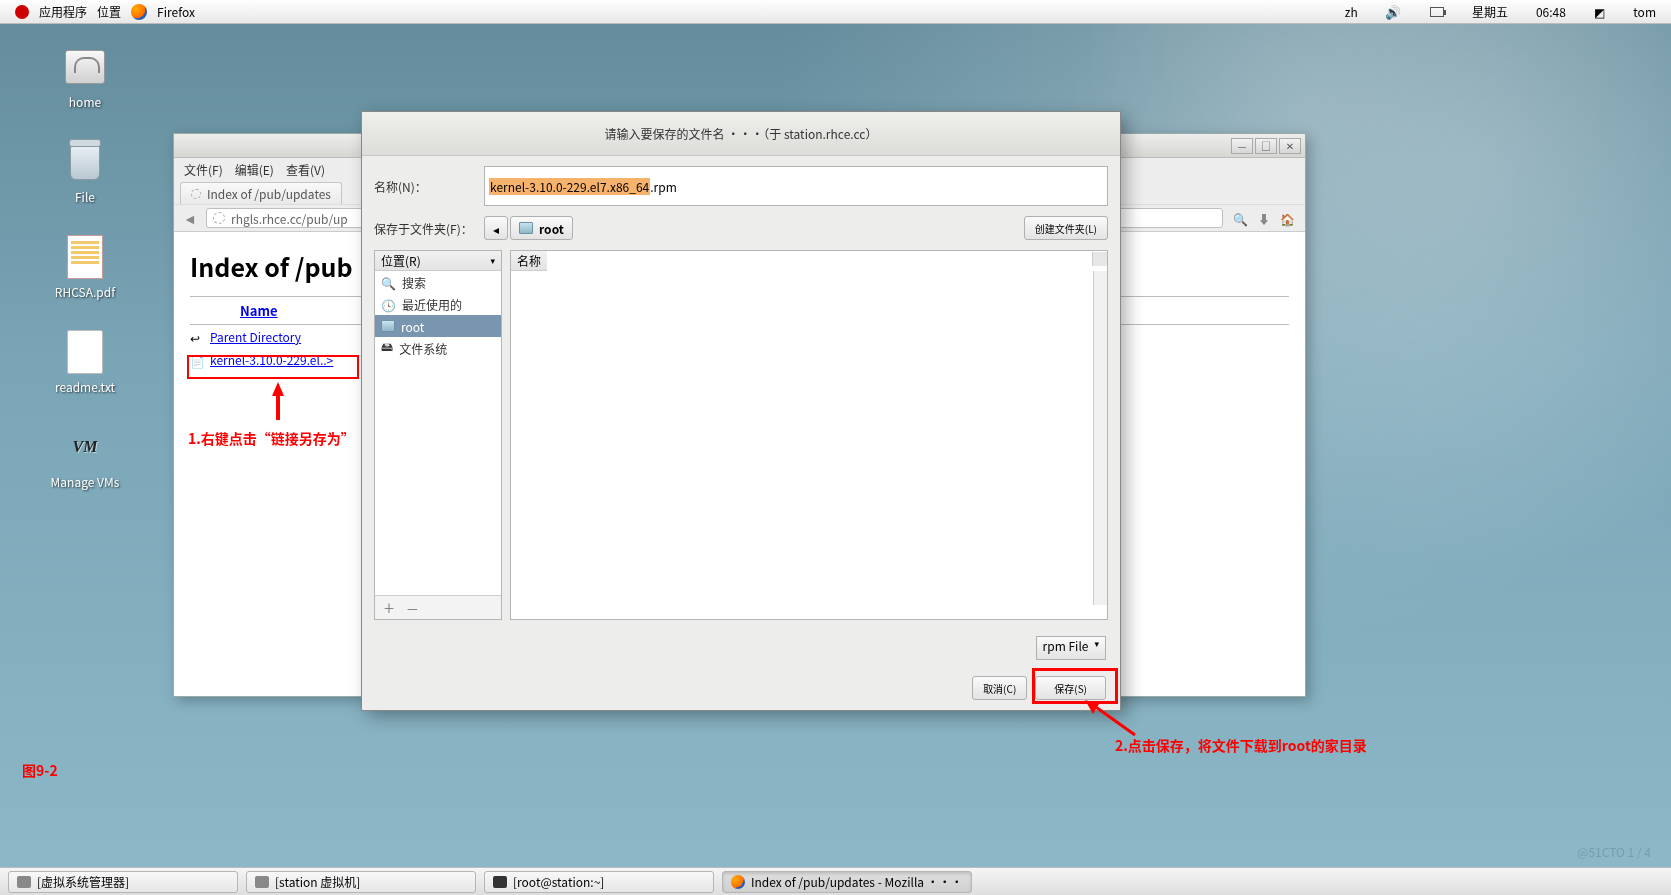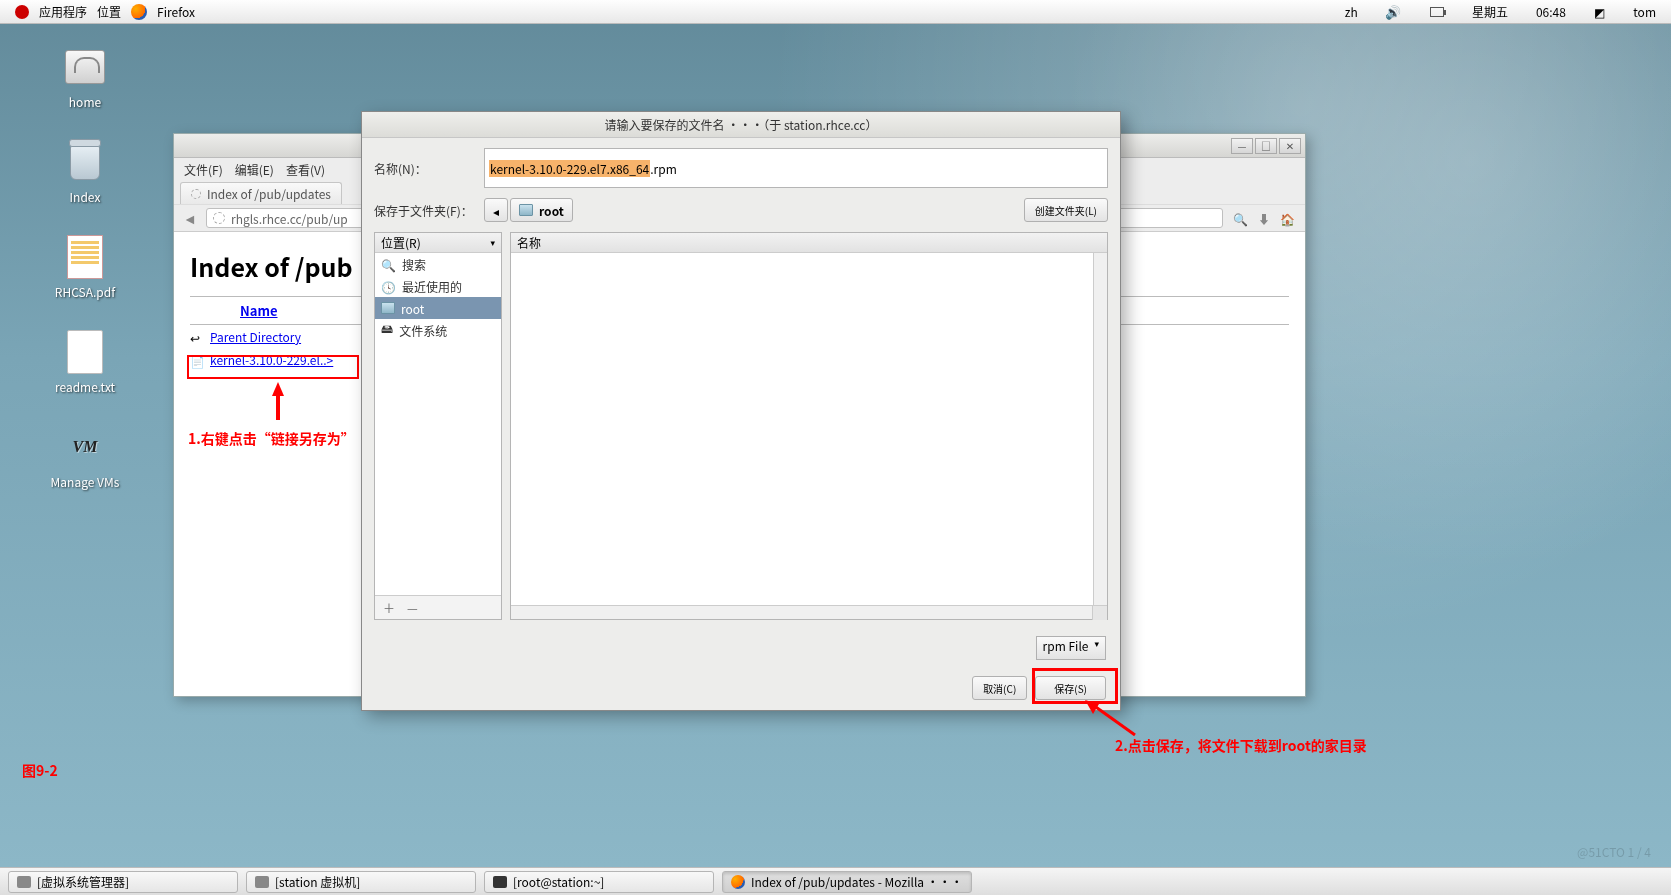--- a/index.html
+++ b/index.html
@@ -43,37 +43,37 @@
 .page h1{font-size:25px;font-weight:bold;margin:6px 0 12px}
 .page .hdr{color:#00e;text-decoration:underline;font-weight:bold;font-size:13px;padding:4px 50px;border-top:1px solid #bbb;border-bottom:1px solid #bbb}
 .page .row{display:flex;align-items:center;gap:4px;padding:3px 0;font-size:13px}
 .page .row a{color:#00e;text-decoration:underline}
 .page .row .fic{width:16px;height:16px;display:inline-block}
 .redbox1{position:absolute;border:2px solid red;pointer-events:none}
 .annot{position:absolute;color:red;font-size:14px;font-weight:bold;z-index:8}
 .arrow-up{position:absolute;width:0;height:0;border-left:6px solid transparent;border-right:6px solid transparent;border-bottom:14px solid red;z-index:8}
 .arrow-up::after{content:"";position:absolute;left:-2px;top:12px;width:4px;height:26px;background:red}
 .dialog{position:absolute;left:361px;top:111px;width:760px;height:600px;background:#ededeb;border:1px solid #888;box-shadow:6px 6px 16px rgba(0,0,0,.3);z-index:5;display:flex;flex-direction:column}
-.dlg-title{height:26px;display:flex;align-items:center;justify-content:center;background:linear-gradient(#efefec,#dcdcd8);border-bottom:1px solid #c6c6c6;font-size:12px;color:#333}
+.dlg-title{height:44px;display:flex;align-items:center;justify-content:center;background:linear-gradient(#efefec,#dcdcd8);border-bottom:1px solid #c6c6c6;font-size:12px;color:#333}
 .dlg-body{flex:1;padding:10px 12px;display:flex;flex-direction:column;gap:10px}
 .frow{display:flex;align-items:center;gap:2px}
 .flabel{width:108px;color:#333}
 .finput{flex:1;height:40px;background:#fff;border:1px solid #b5b5b5;display:flex;align-items:center;padding:0 4px;font-size:12px}
 .finput .sel{background:#f7b36b;color:#000;padding:0 1px}
 .locbtn{height:24px;padding:0 8px;background:linear-gradient(#fafafa,#e3e3e3);border:1px solid #b0b0b0;border-radius:3px;display:flex;align-items:center;gap:6px;font-size:12px}
 .fold-ic{width:14px;height:12px;background:linear-gradient(#c9e2ee,#8fb6c8);border:1px solid #6b93a5;border-radius:1px;display:inline-block}
 .btn{height:24px;padding:0 10px;background:linear-gradient(#fafafa,#e3e3e3);border:1px solid #b0b0b0;border-radius:3px;display:flex;align-items:center;font-size:10px}
 .panes{flex:1;display:flex;gap:8px;min-height:0}
 .lp{width:128px;display:flex;flex-direction:column;border:1px solid #b5b5b5;background:#fff}
 .lp-hd{height:20px;background:linear-gradient(#f2f2f2,#e2e2e2);border-bottom:1px solid #ccc;display:flex;align-items:center;padding:0 6px;font-size:11px}
 .lp-list{flex:1;overflow:auto}
 .lp-item{height:22px;display:flex;align-items:center;gap:6px;padding:0 6px;font-size:11px;color:#333}
 .lp-item.sel{background:#7a95b0;color:#fff}
 .lp-foot{height:24px;border-top:1px solid #ccc;background:#f3f3f3;display:flex;align-items:center;gap:12px;padding:0 8px;color:#666;font-size:14px}
-.rp{flex:1;display:flex;flex-direction:column;border:1px solid #b5b5b5;background:#fff}
+.rp{flex:1;display:flex;flex-direction:row;border:1px solid #b5b5b5;background:#fff}
 .rp-body{flex:1}
 .rp-sb{height:14px;background:#f0f0f0;border-top:1px solid #ccc;position:relative}
 .rp-sb::after{content:"";position:absolute;right:0;top:0;width:14px;height:14px;background:#e6e6e6;border-left:1px solid #ccc}
 .rp-side{position:absolute;right:0;top:20px;bottom:14px;width:14px;background:#f0f0f0;border-left:1px solid #ccc}
 .dlg-foot{display:flex;align-items:center;gap:8px;padding:6px 2px 0}
 .dlg-foot .spacer{flex:1}
 .sel-btn{height:24px;padding:0 6px;background:linear-gradient(#fafafa,#e3e3e3);border:1px solid #b0b0b0;display:flex;align-items:flex-start;gap:6px;font-size:12px}
 .redbox-save{position:absolute;border:3px solid red;z-index:6;pointer-events:none}
 .arrow-diag{position:absolute;z-index:7}
 .watermark{position:absolute;right:20px;bottom:35px;color:rgba(0,0,0,.15);font-size:12px;z-index:9}
@@ -108,21 +108,21 @@
   <div class="dicon">
       <div class="glyph">
         <div class="home-ic"></div>
       </div>
       <span>home</span>
     </div>
   <div class="dicon">
       <div class="glyph">
         <div class="trash-ic"></div>
       </div>
-      <span>Index</span>
+      <span>File</span>
     </div>
   <div class="dicon">
       <div class="glyph">
         <div class="pdf-ic"></div>
       </div>
       <span>RHCSA.pdf</span>
     </div>
   <div class="dicon">
       <div class="glyph">
         <div class="txt-ic"></div>

